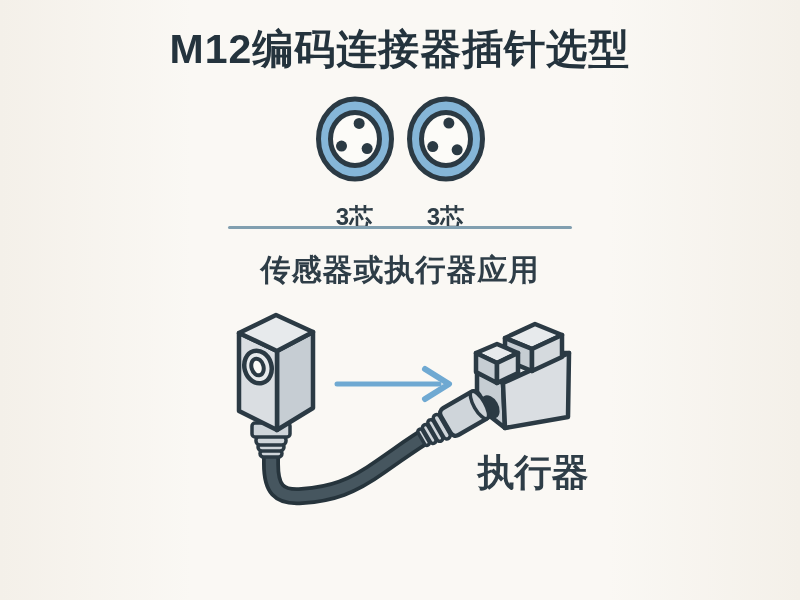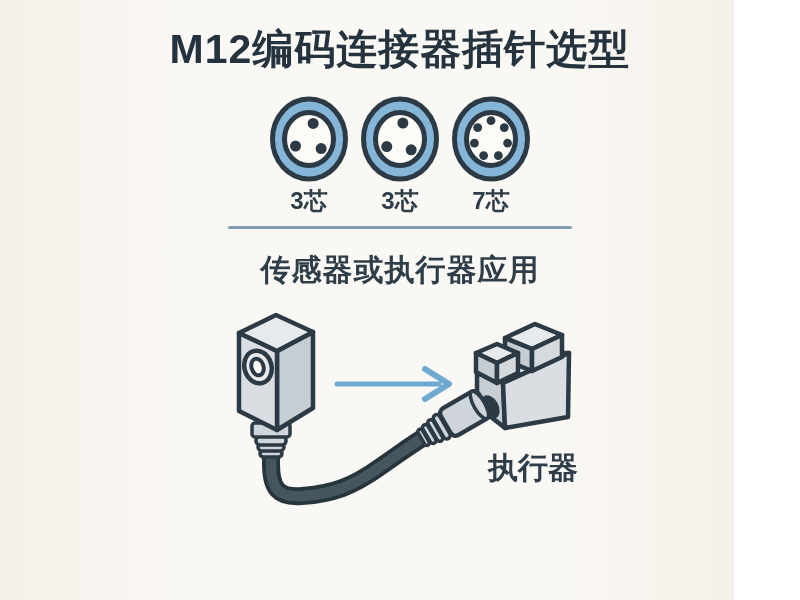--- a/index.html
+++ b/index.html
@@ -6,47 +6,47 @@
     --bg-edge:#f4f0e9; --bg-mid:#faf8f4;
     --ink:#24333d; --ink2:#2e3d47;
     --conn-ring:#85b6d8; --outline:#2b3a44; --conn-face:#fcfbf8; --pin:#2b3a44;
     --divider:#819fb0; --arrow:#6fa9d2;
     --face-top:#e7eaec; --face-light:#dadee2; --face-mid:#d5dade; --face-dark:#c6cdd3;
     --metal:#cfd5da; --cable:#46565f; --cable-edge:#26343c;
   }
   *{margin:0;padding:0;box-sizing:border-box;}
   html,body{width:800px;height:600px;overflow:hidden;}
   .page{
-    position:relative;width:734px;height:600px;
+    position:relative;width:800px;height:600px;
     background:linear-gradient(90deg,var(--bg-edge) 0%,var(--bg-mid) 24%,var(--bg-mid) 76%,var(--bg-edge) 100%);
     font-family:"Liberation Sans","DejaVu Sans",sans-serif;
     color:var(--ink2);
   }
   .title{
     position:absolute;top:22px;left:0;width:800px;text-align:center;
     font-size:41px;font-weight:800;letter-spacing:1px;color:var(--ink);
   }
   .connector-row{
     position:absolute;top:93px;left:0;width:800px;
     display:flex;justify-content:center;gap:7px;
   }
   .connector-cell{width:84px;text-align:center;}
   .connector-cell svg{display:block;width:84px;height:92px;}
-  .pin-label{font-size:24px;font-weight:700;color:var(--ink2);margin-top:0px;text-align:center;}
+  .pin-label{font-size:24px;font-weight:700;color:var(--ink2);margin-top:16px;text-align:center;}
   .divider{
     position:absolute;top:226px;left:228px;width:344px;height:3px;
     background:var(--divider);border-radius:2px;
   }
   .section-heading{
     position:absolute;top:250px;left:0;width:800px;text-align:center;
     font-size:30px;font-weight:700;color:var(--ink2);letter-spacing:1px;
   }
   .illustration{position:absolute;top:300px;left:200px;width:400px;height:300px;}
   .illustration svg{display:block;width:400px;height:300px;}
-  .device-label{position:absolute;font-size:30px;font-weight:700;color:var(--ink2);width:160px;text-align:center;}
+  .device-label{position:absolute;font-size:37px;font-weight:700;color:var(--ink2);width:160px;text-align:center;}
   .device-label.sensor{top:505px;left:201px;}
   .device-label.actuator{top:448px;left:453px;}
 
   
   .ol{stroke:var(--outline);stroke-width:4.5;stroke-linejoin:round;}
   .ol-thin{stroke:var(--outline);stroke-width:3.5;stroke-linejoin:round;}
   .f-top{fill:var(--face-top);}
   .f-light{fill:var(--face-light);}
   .f-mid{fill:var(--face-mid);}
   .f-dark{fill:var(--face-dark);}
@@ -76,34 +76,20 @@
       </div>
       <div class="connector-cell">
         <svg viewBox="0 0 84 92">
           <ellipse cx="42" cy="46" rx="36.5" ry="40" style="fill:var(--conn-ring);stroke:var(--outline);stroke-width:5;"></ellipse>
           <ellipse cx="42" cy="46" rx="24.5" ry="26.5" style="fill:var(--conn-face);stroke:var(--outline);stroke-width:5;"></ellipse>
           <ellipse cx="44.862134930648175" cy="30.09763962814784" rx="5.5" ry="5.5" style="fill:var(--pin);"></ellipse>
           <ellipse cx="53.14717238216092" cy="56.839915823013506" rx="5.5" ry="5.5" style="fill:var(--pin);"></ellipse>
           <ellipse cx="28.755786107116098" cy="53.605439317131435" rx="5.5" ry="5.5" style="fill:var(--pin);"></ellipse>
         </svg>
         <div class="pin-label">3芯</div>
-      </div>
-      <div class="connector-cell">
-        <svg viewBox="0 0 84 92">
-          <ellipse cx="42" cy="46" rx="36.5" ry="40" style="fill:var(--conn-ring);stroke:var(--outline);stroke-width:5;"></ellipse>
-          <ellipse cx="42" cy="46" rx="24.5" ry="26.5" style="fill:var(--conn-face);stroke:var(--outline);stroke-width:5;"></ellipse>
-          <ellipse cx="42" cy="27.64" rx="4.4" ry="4.4" style="fill:var(--pin);"></ellipse>
-          <ellipse cx="55.28584803111992" cy="34.54557060441567" rx="4.4" ry="4.4" style="fill:var(--pin);"></ellipse>
-          <ellipse cx="58.57094030125077" cy="50.098872129961066" rx="4.4" ry="4.4" style="fill:var(--pin);"></ellipse>
-          <ellipse cx="49.37220443798826" cy="62.543774111473596" rx="4.4" ry="4.4" style="fill:var(--pin);"></ellipse>
-          <ellipse cx="34.62779556201175" cy="62.543774111473596" rx="4.4" ry="4.4" style="fill:var(--pin);"></ellipse>
-          <ellipse cx="25.42905969874923" cy="50.098872129961066" rx="4.4" ry="4.4" style="fill:var(--pin);"></ellipse>
-          <ellipse cx="28.714151968880078" cy="34.54557060441567" rx="4.4" ry="4.4" style="fill:var(--pin);"></ellipse>
-        </svg>
-        <div class="pin-label">7芯</div>
       </div>
     </div>
 
   <div class="divider"></div>
 
   <div class="section-heading">传感器或执行器应用</div>
 
   <div class="illustration">
     <svg viewBox="0 0 400 300" xmlns="http://www.w3.org/2000/svg">
 

